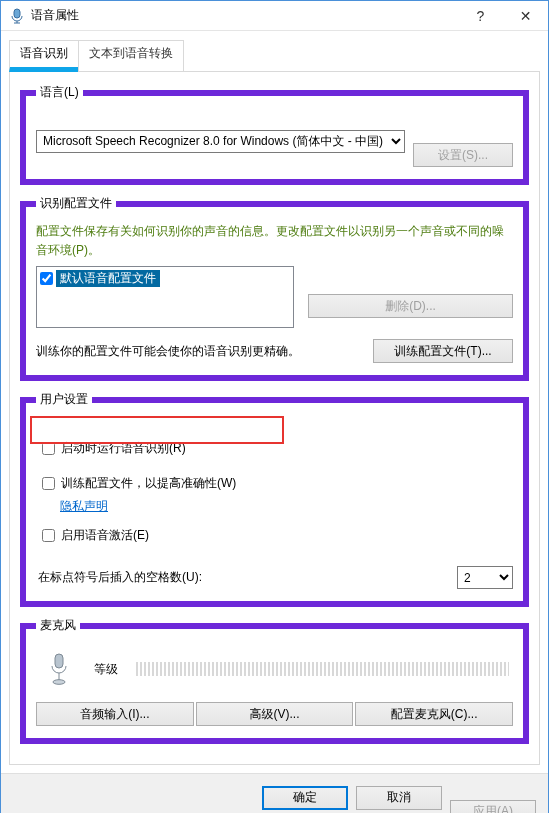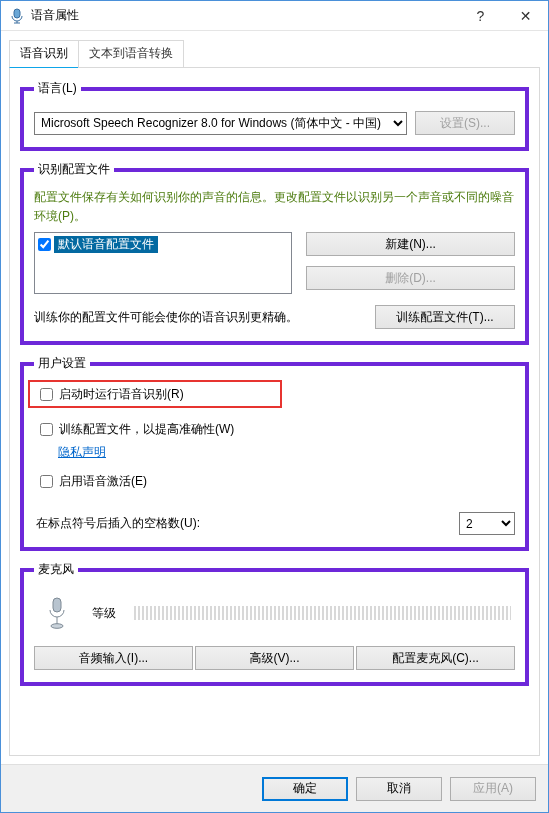--- a/index.html
+++ b/index.html
@@ -30,40 +30,40 @@
   .tab {
     padding: 4px 10px 5px;
     border: 1px solid #d9d9d9;
     background:#fff;
     margin-right:-1px;
     font-size:12px;
     color:#000;
     cursor:default;
   }
   .tab.active {
-    border-bottom:1px solid #0ea5e9;
+    border-bottom:5px solid #0ea5e9;
     background:#fff;
   }
   .tab.inactive {
     background:#fff;
     color:#333;
   }
   .tabpage {
     border:1px solid #d9d9d9;
     flex:1;
     padding:12px 10px 10px 10px;
     background:#fff;
     display:flex;
     flex-direction:column;
     gap:10px;
     overflow:hidden;
   }
 
   fieldset.group {
-    border:4px solid #6d28d9;
+    border:6px solid #6d28d9;
     margin:0;
     padding:10px 10px 12px 10px;
     position:relative;
   }
   fieldset.group > legend {
     font-size:12px;
     padding:0 4px;
     color:#000;
   }
 
@@ -75,21 +75,21 @@
     background:linear-gradient(#f0f0f0,#e5e5e5);
     font-size:12px;
     color:#000;
     padding:0 10px;
     display:inline-flex;
     align-items:center;
     justify-content:center;
     cursor:default;
   }
   .btn.wide { flex:1; min-width:0; }
-  .btn.disabled { color:#a0a0a0; }
+  .btn.disabled { color:#a0a0a0;margin-top:28px; }
   select {
     height:23px;
     font-size:12px;
     border:1px solid #7a7a7a;
     background:#fff;
     padding:0 2px;
   }
   .lang-select { flex:1; }
 
   .desc { color:#4d7c0f; line-height:1.6; margin-bottom:6px; }
@@ -188,37 +188,36 @@
         <div class="desc">配置文件保存有关如何识别你的声音的信息。更改配置文件以识别另一个声音或不同的噪音环境(P)。</div>
 
         <div class="row" style="align-items:flex-start; gap:14px;">
           <div class="profile-box">
             <div class="profile-item">
               <input type="checkbox" checked="" style="">
               <span class="profile-label">默认语音配置文件</span>
             </div>
           </div>
           <div style="display:flex; flex-direction:column; gap:10px; flex:1;">
-            <button class="btn" style="width:100%;">新建(N)...</button>
             <button class="btn disabled" style="width:100%;">删除(D)...</button>
           </div>
         </div>
 
         <div class="row" style="margin-top:11px; gap:14px; align-items:center;">
           <div style="flex:1;">训练你的配置文件可能会使你的语音识别更精确。</div>
           <button class="btn" style="min-width:140px;">训练配置文件(T)...</button>
         </div>
       </fieldset>
 
       <fieldset class="group" style="position:relative;">
         <legend>用户设置</legend>
 
         <div class="highlight-box" style="left:4px; top:8px; width:254px; height:28px;"></div>
 
-        <div class="checkbox-row" style="margin-top:2px;">
+        <div class="checkbox-row" style="margin-top:20px;">
           <input type="checkbox" style="">
           <span>启动时运行语音识别(R)</span>
         </div>
 
         <div class="checkbox-row" style="margin-top:14px;">
           <input type="checkbox" style="">
           <span>训练配置文件，以提高准确性(W)</span>
         </div>
         <div class="link">隐私声明</div>
 

